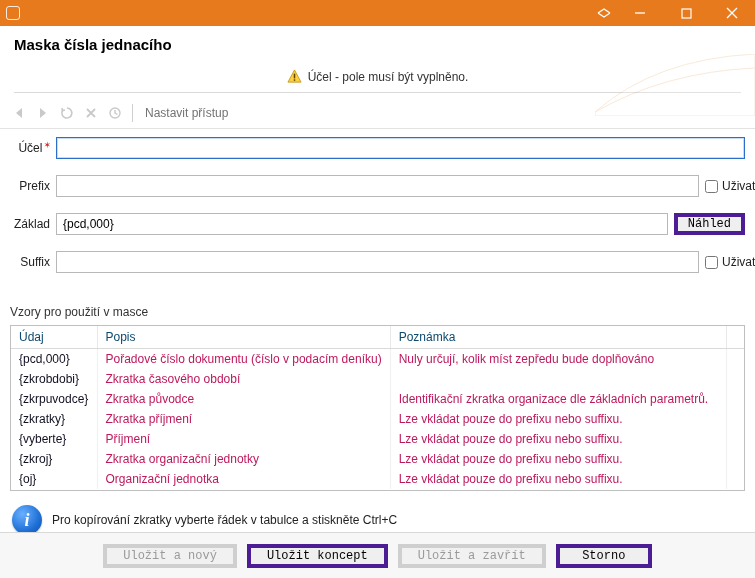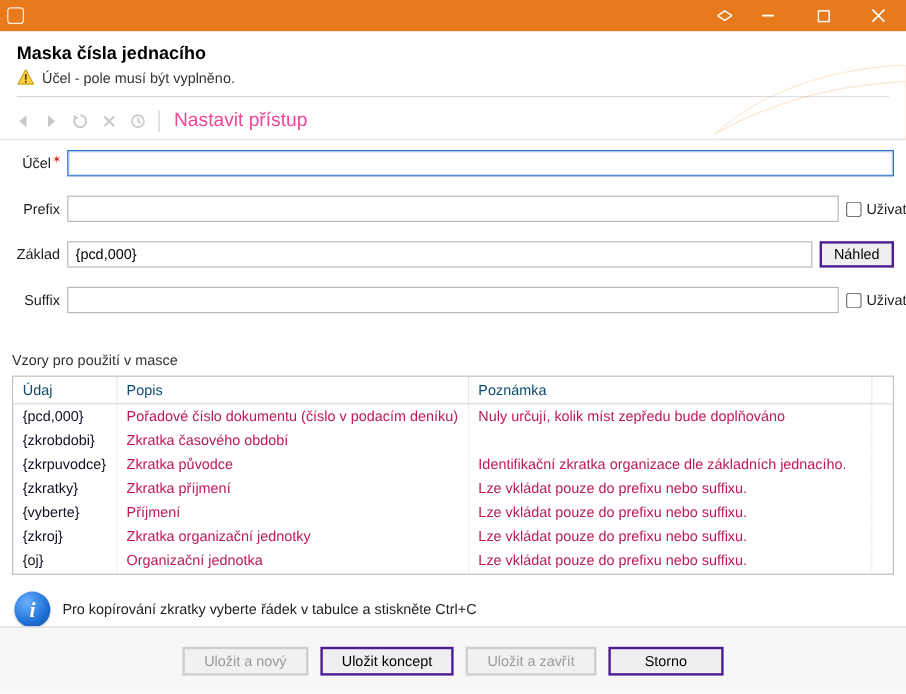--- a/index.html
+++ b/index.html
@@ -31,31 +31,32 @@
     display: flex; align-items: center; justify-content: center;
     color: #fff;
   }
   .titlebar .winbtn.restore-indicator { width: 26px; }
   .titlebar svg { display: block; }
 
   .header {
     padding: 10px 14px 6px 14px;
   }
   .header h1 {
-    margin: 0 0 4px 0;
+    margin: 0 0 16px 0;
     font-size: 15px;
     font-weight: 600;
     color: #000;
   }
   .warning-line {
     display: flex; align-items: center;
     gap: 6px;
     font-size: 12px;
     color: #333;
     margin-top: 4px;
+    justify-content: center;
   }
   .warn-icon {
     width: 15px; height: 15px;
     flex: 0 0 auto;
   }
   .header-divider {
     margin: 8px 0 0 0;
     height: 1px;
     background: #d9d9d9;
   }
@@ -79,22 +80,22 @@
     display: flex; align-items: center; justify-content: center;
     border-radius: 2px;
     opacity: 0.45;
   }
   .tb-sep {
     width: 1px; height: 18px;
     background: #cfcfcf;
     margin: 0 4px;
   }
   .tb-text {
-    font-size: 16px;
-    color: #ec4899;
+    font-size: 12px;
+    color: #737373;
     padding: 2px 6px;
     cursor: default;
   }
 
   .form {
     padding: 8px 10px 2px 10px;
   }
   .form-row {
     display: flex;
     align-items: center;
@@ -133,24 +134,24 @@
   }
   .checkbox {
     display: flex; align-items: center; gap: 4px;
     font-size: 12px;
     white-space: nowrap;
   }
   .checkbox input { width: 13px; height: 13px; margin: 0; }
   .btn {
     height: 22px;
     padding: 0 10px;
-    font-family: Liberation Sans, sans-serif;
+    font-family: Liberation Mono, monospace;
     font-size: 12px;
     background: #efefef;
-    border: 2px solid #4c1d95;
+    border: 4px solid #4c1d95;
     cursor: pointer;
   }
 
   .patterns-section {
     margin: 14px 10px 0 10px;
   }
   .section-title {
     font-size: 12px;
     color: #333;
     margin-bottom: 6px;
@@ -203,21 +204,21 @@
     font-style: italic;
     font-weight: 700;
     font-size: 18px;
     box-shadow: 0 1px 2px rgba(0,0,0,0.25);
     flex-shrink: 0;
   }
 
   .bottom-bar {
     position: absolute;
     left: 0; right: 0; bottom: 0;
-    height: 56px;
+    height: 46px;
     border-top: 1px solid #d9d9d9;
     display: flex;
     align-items: center;
     justify-content: center;
     gap: 10px;
     background: #f7f7f7;
   }
   .bottom-bar .btn {
     height: 24px;
     padding: 0 16px;
@@ -361,21 +362,21 @@
           </tr>
           <tr>
             <td>{zkrobdobi}</td>
             <td>Zkratka časového období</td>
             <td></td>
             <td></td>
           </tr>
           <tr>
             <td>{zkrpuvodce}</td>
             <td>Zkratka původce</td>
-            <td>Identifikační zkratka organizace dle základních jednacího.</td>
+            <td>Identifikační zkratka organizace dle základních parametrů.</td>
             <td></td>
           </tr>
           <tr>
             <td>{zkratky}</td>
             <td>Zkratka příjmení</td>
             <td>Lze vkládat pouze do prefixu nebo suffixu.</td>
             <td></td>
           </tr>
           <tr>
             <td>{vyberte}</td>

